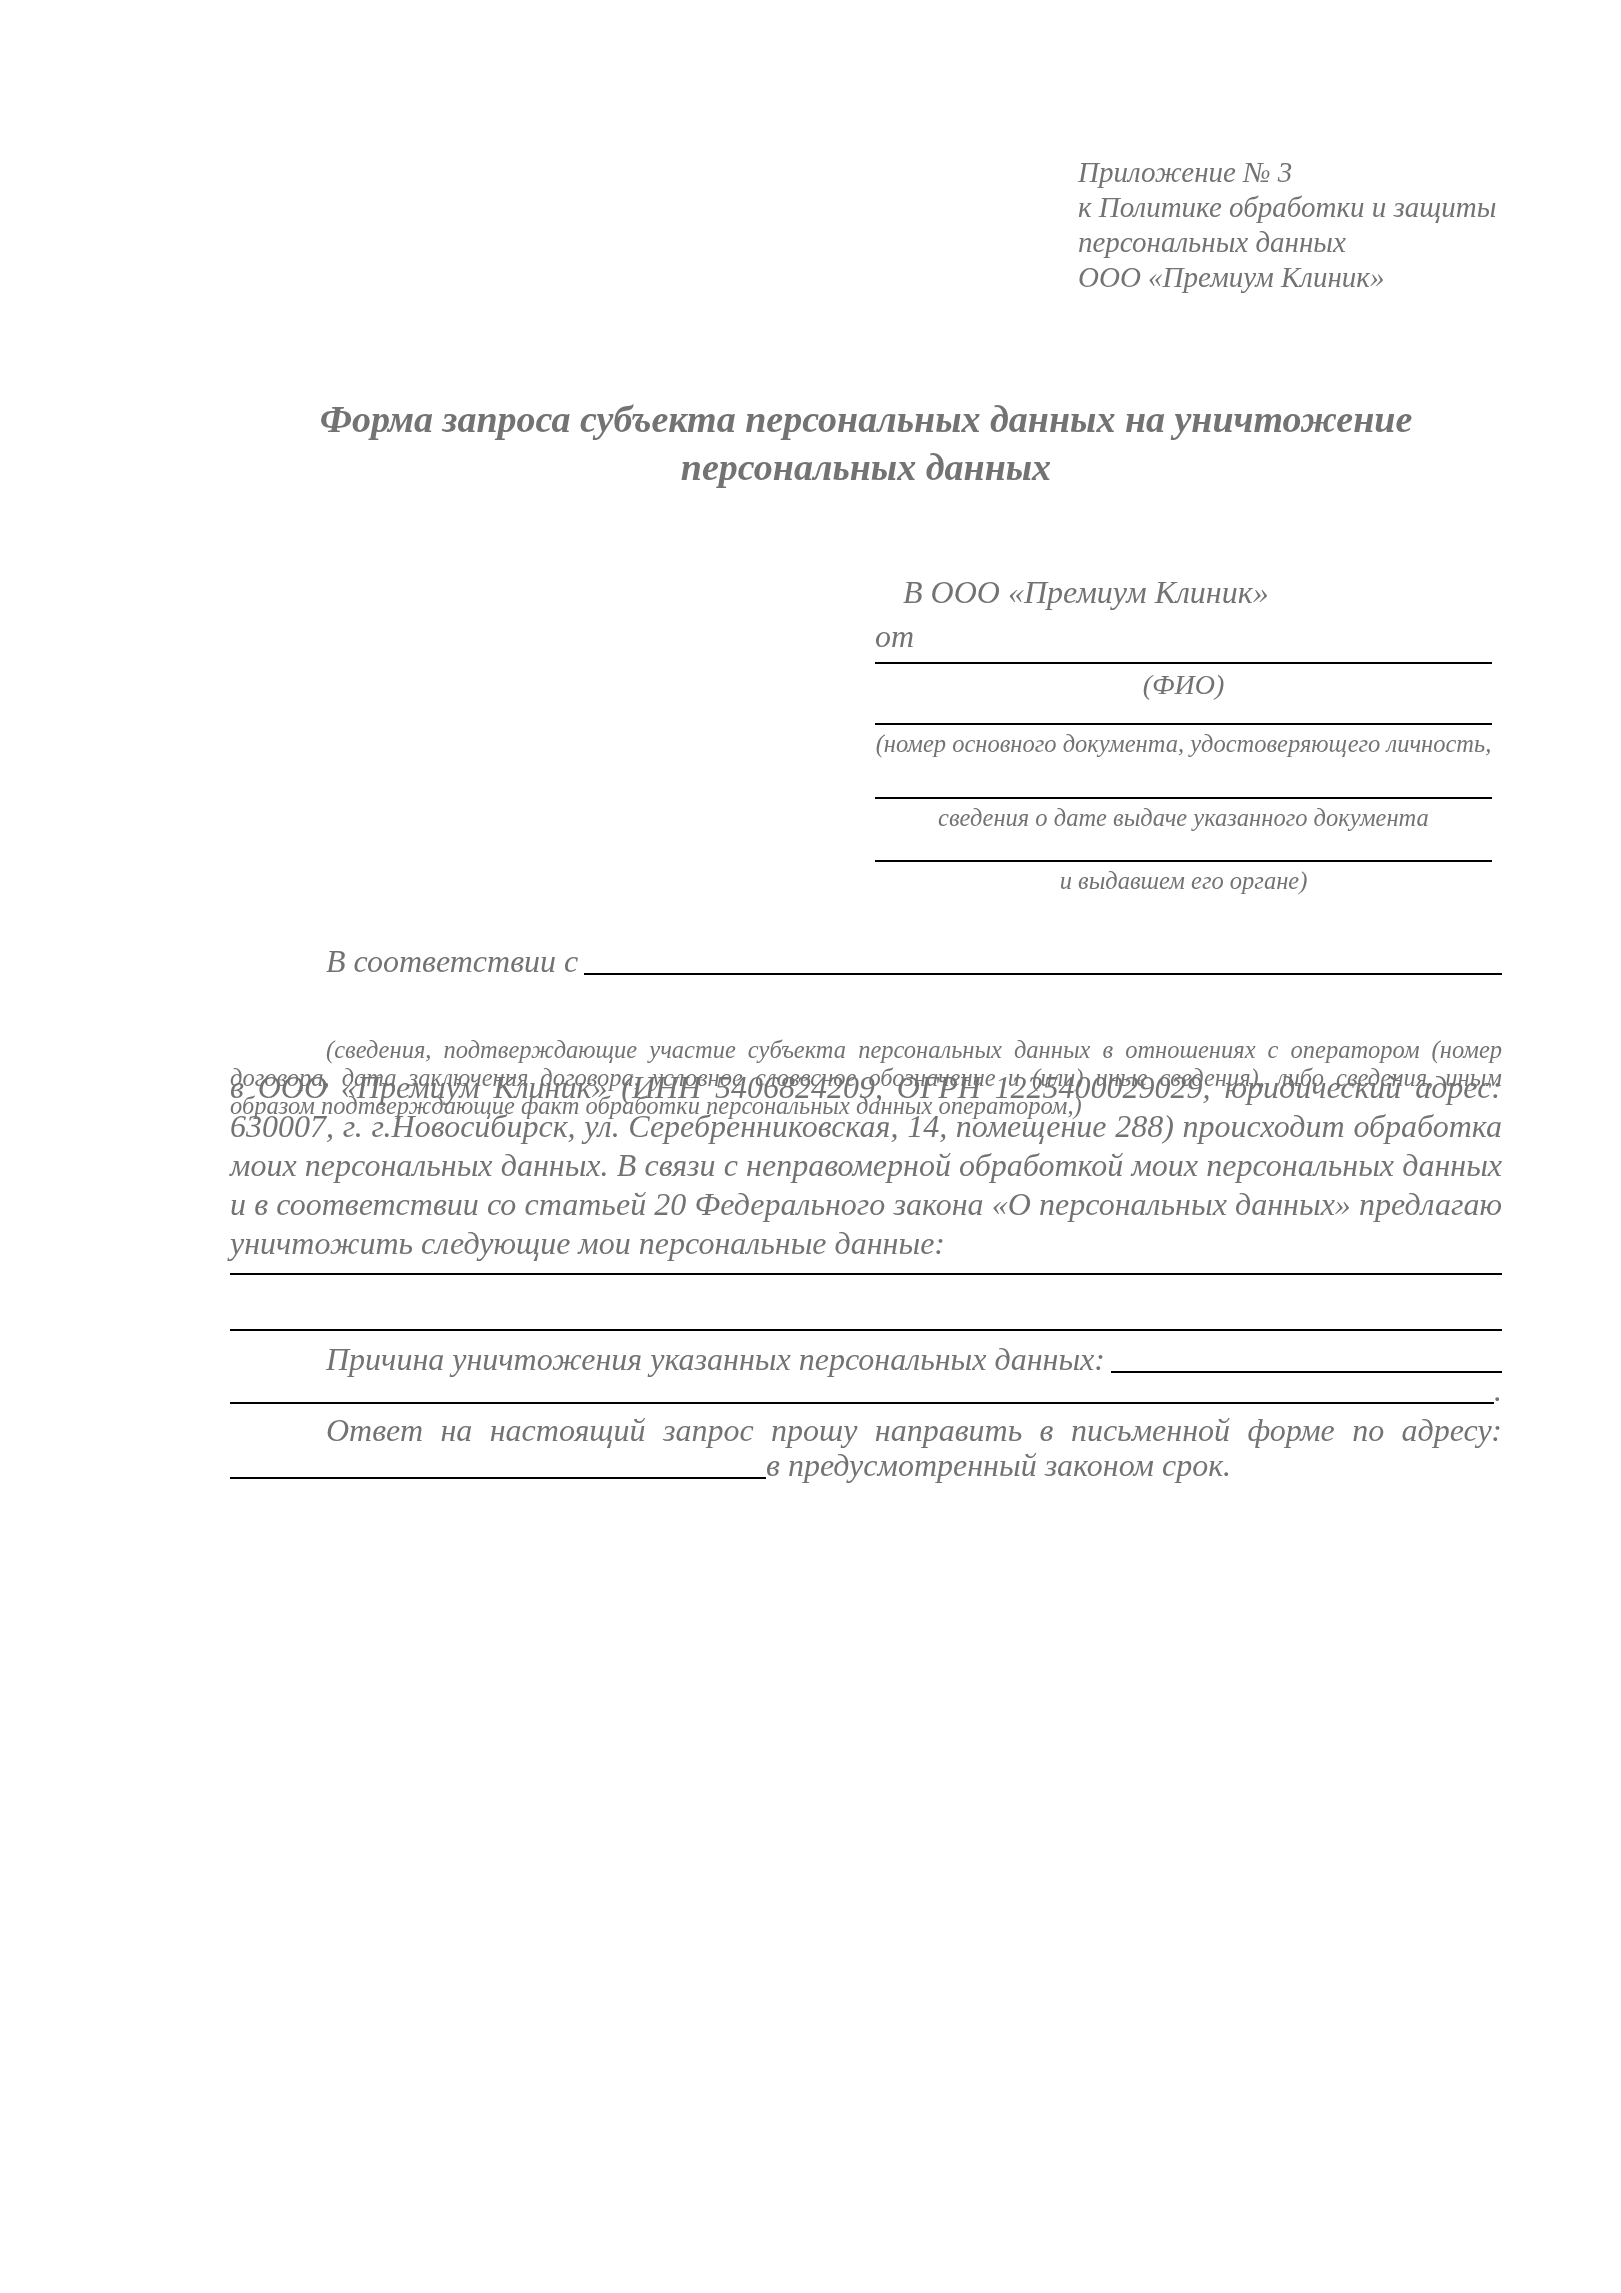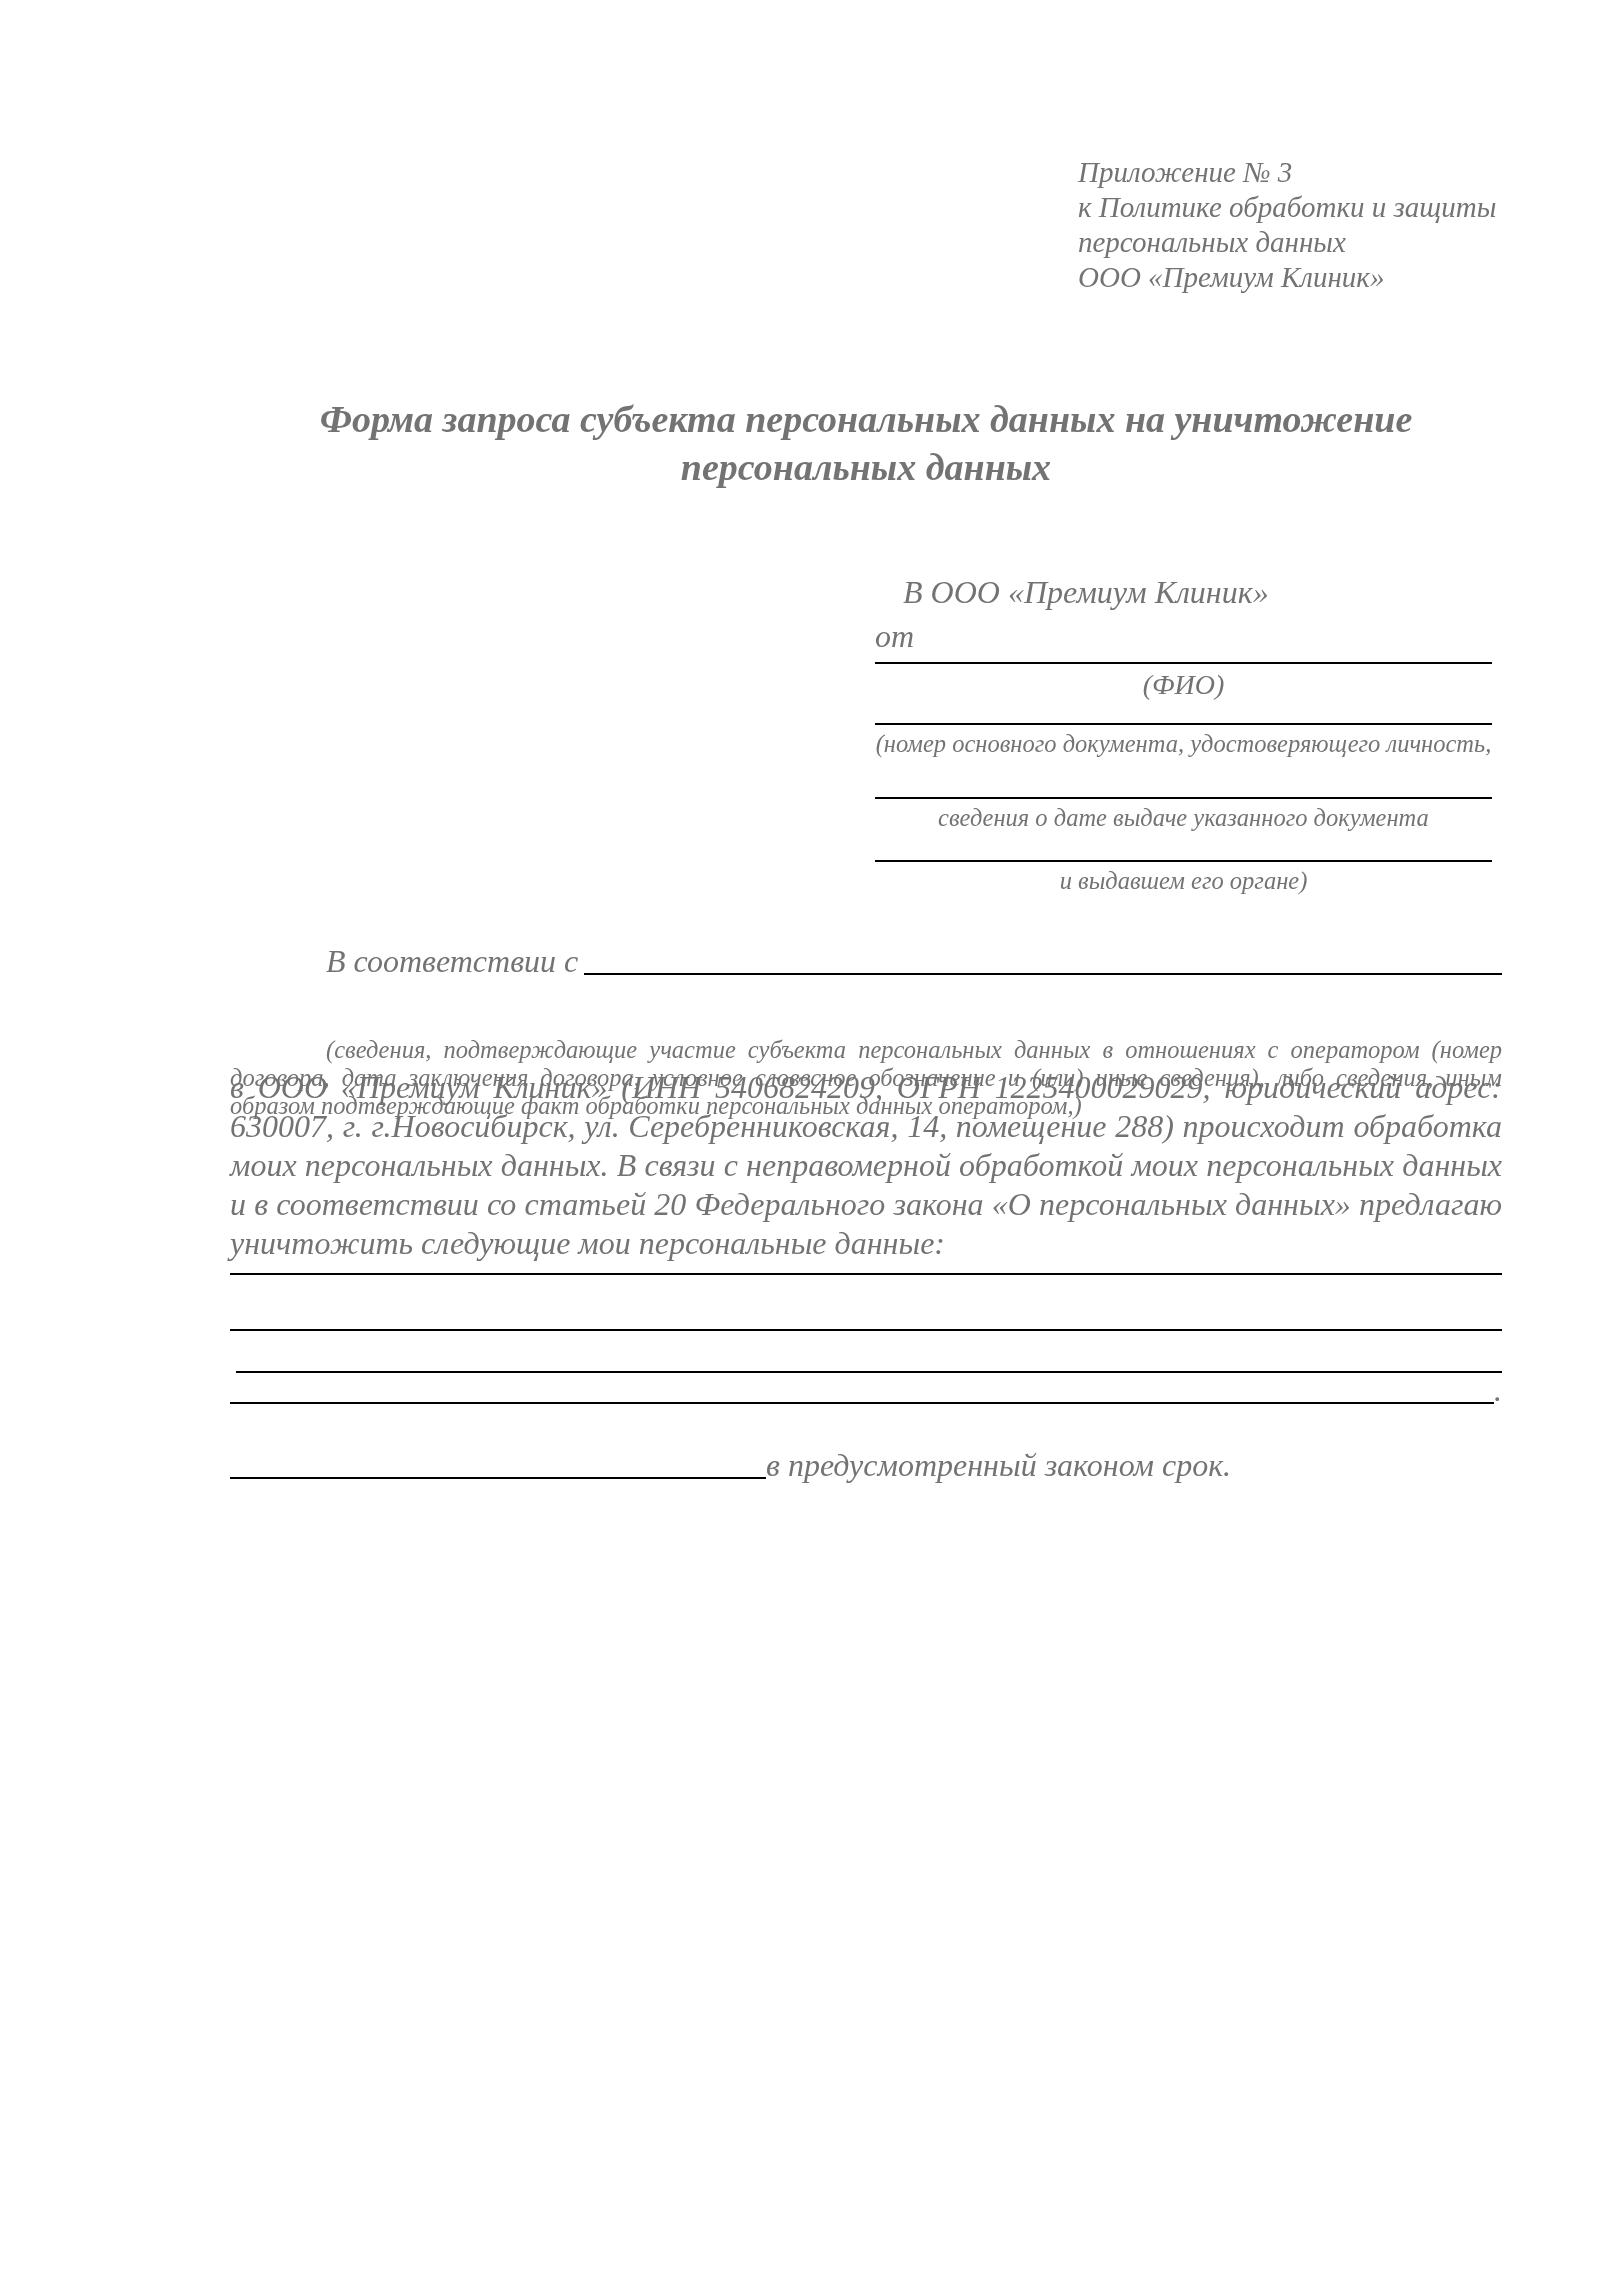--- a/index.html
+++ b/index.html
@@ -157,28 +157,30 @@
   </div>
 
   <div class="para fine-print" style="top:1036px">(сведения, подтверждающие участие субъекта персональных данных в отношениях с оператором (номер договора, дата заключения договора, условное словесное обозначение и (или) иные сведения), либо сведения, иным образом подтверждающие факт обработки персональных данных оператором,)</div>
 
   <div class="para body-par" style="top:1068px">в ООО «Премиум Клиник» (ИНН 5406824209, ОГРН 1225400029029, юридический адрес: 630007, г. г.Новосибирск, ул. Серебренниковская, 14, помещение 288) происходит обработка моих персональных данных. В связи с неправомерной обработкой моих персональных данных и в соответствии со статьей 20 Федерального закона «О персональных данных» предлагаю уничтожить следующие мои персональные данные:</div>
 
   <div class="rule" style="top:1273px"></div>
   <div class="rule" style="top:1329px"></div>
 
   <div class="para flexrow" style="top:1337px">
+    <span class="indent-label">Причина уничтожения указанных персональных данных:</span>
     <span class="fill"></span>
   </div>
 
   <div class="para flexrow" style="top:1368px">
     <span class="fill noml"></span>
     <span>.</span>
   </div>
 
+  <div class="para stretch-line" style="top:1411px">Ответ на настоящий запрос прошу направить в письменной форме по адресу:</div>
 
   <div class="para flexrow" style="top:1443px">
     <span class="blank-fixed" style="width:536px"></span>
     <span>в предусмотренный законом срок.</span>
   </div>
 
 
 </div>
 
 

